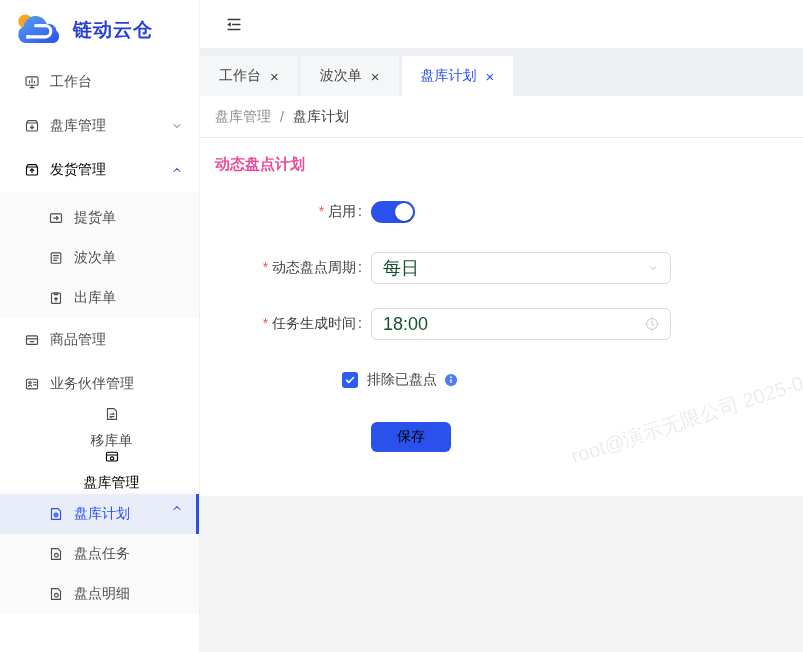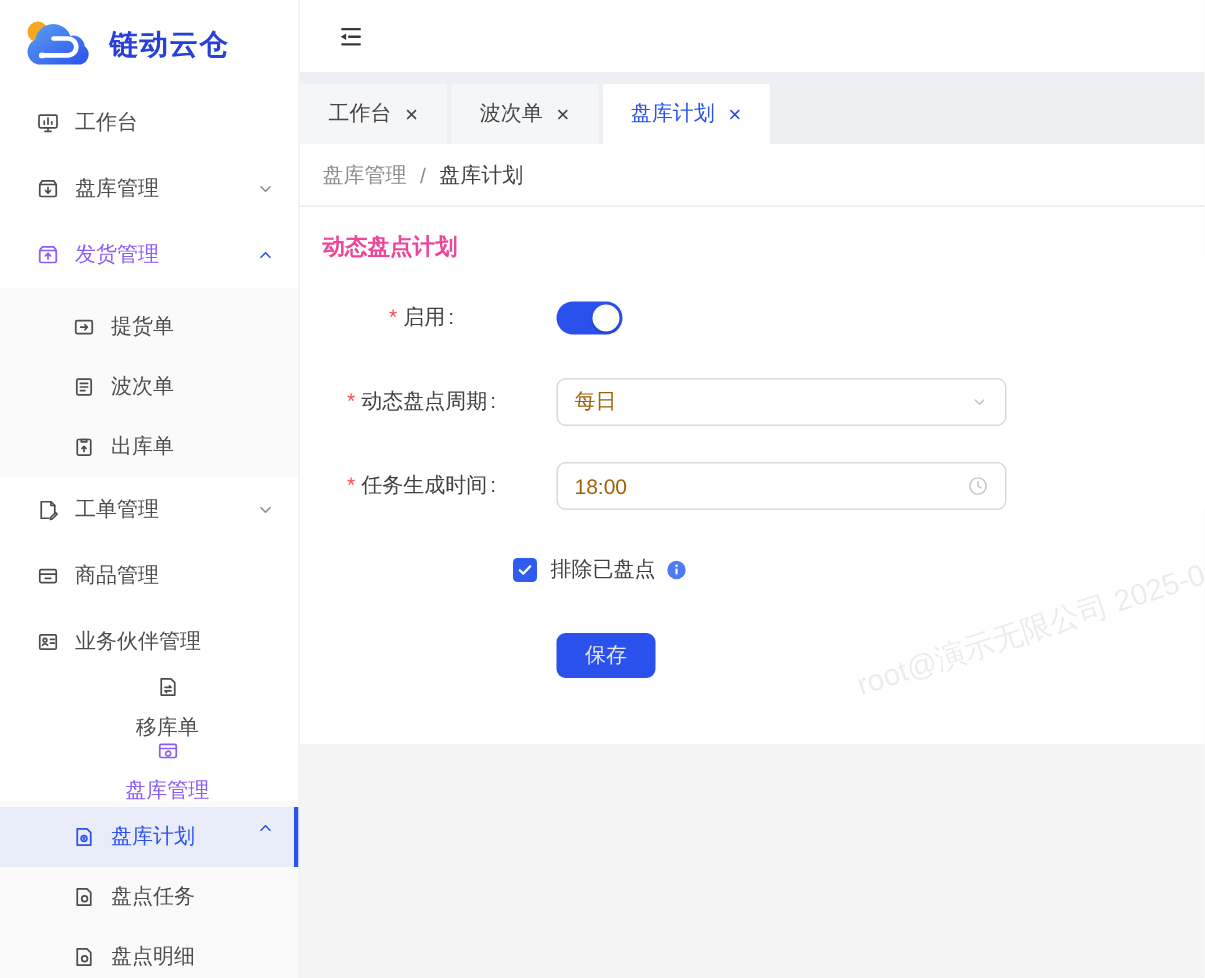--- a/index.html
+++ b/index.html
@@ -11,21 +11,21 @@
     border-right:1px solid #f0f0f0;z-index:3;overflow:hidden;}
   .logo-row{height:60px;display:flex;align-items:center;padding-left:14px;gap:7px;}
   .logo-text{font-size:19px;font-weight:bold;color:#2640d8;letter-spacing:1px;}
   .menu{font-size:14px;color:#4d4d4d;}
   .mi{height:44px;display:flex;align-items:center;padding-left:24px;gap:10px;cursor:pointer;}
   .mi.h42{height:42px;flex-direction:column;}
   .mi .chev{margin-left:auto;margin-right:16px;display:flex;}
   .sub{background:#fafafa;padding-top:6px;padding-bottom:0;text-align:right;}
   .sub2{padding-top:4px;}
   .smi{height:40px;display:flex;align-items:center;padding-left:48px;gap:10px;cursor:pointer;}
-  .blue{color:#8b5cf6;font-family:Liberation Serif, serif;}
+  .blue{color:#000000;font-family:Liberation Serif, serif;}
   .smi.active{background:#e9edfa;color:#2b51ed;border-right:3px solid #2b51ed;}
   .icon16{width:16px;height:16px;flex:0 0 16px;display:block;}
   .icon16 *{stroke:currentColor;fill:none;stroke-width:1.15;stroke-linecap:round;stroke-linejoin:round;}
 
   
   .main{position:absolute;left:200px;top:0;width:603px;height:652px;background:#f4f4f4;}
   .topbar{height:48px;background:#fff;display:flex;align-items:center;padding-left:24px;}
   .foldbtn{width:20px;height:20px;cursor:pointer;display:flex;align-items:center;}
   .tabbar{height:48px;background:#edeff2;display:flex;align-items:flex-end;}
   .tab{height:40px;display:flex;align-items:center;gap:9px;padding:0 19px;background:#f5f6f8;
@@ -35,37 +35,37 @@
   .crumb-row{height:41px;background:#fff;display:flex;align-items:center;padding-left:15px;
     font-size:14px;border-bottom:1px solid #ececec;}
   .crumb-parent{color:#8c8c8c;}
   .crumb-sep{color:#8c8c8c;margin:0 9px;}
   .crumb-cur{color:#404040;}
 
   .content{position:relative;background:#fff;height:358px;overflow:hidden;}
   .sec-title{padding:17px 0 0 15px;font-size:15px;font-weight:bold;color:#ec4899;}
   .form{margin-top:10px;}
   .frow{height:56px;display:flex;align-items:center;}
-  .flabel{width:162px;text-align:center;font-size:14px;color:#404040;flex:0 0 162px;}
+  .flabel{width:162px;text-align:right;font-size:14px;color:#404040;flex:0 0 162px;}
   .req{color:#ff4d4f;margin-right:4px;font-size:14px;}
   .fcolon{margin-left:2px;}
   .fctrl{margin-left:9px;}
   .switch{width:44px;height:22px;border-radius:11px;background:#2b51ed;position:relative;cursor:pointer;}
   .switch .knob{position:absolute;top:2px;right:2px;width:18px;height:18px;border-radius:50%;
     background:#fff;box-shadow:0 1px 2px rgba(0,0,0,.25);}
   .field{width:276px;height:30px;border:1px solid #d9d9d9;border-radius:6px;background:#fff;
     display:flex;align-items:center;justify-content:space-between;padding:0 11px;
-    font-size:14px;color:#a16207;cursor:pointer;}
+    font-size:18px;color:#14532d;cursor:pointer;}
   .suffix{display:flex;}
   .chk-row{padding-left:142px;}
   .checkbox{width:16px;height:16px;border-radius:3px;background:#2e5cf0;display:flex;
     align-items:center;justify-content:center;cursor:pointer;flex:0 0 16px;}
   .chk-label{margin-left:9px;font-size:14px;color:#404040;text-align:center;}
   .info{margin-left:7px;display:flex;cursor:pointer;}
-  .save-btn{margin-left:171px;margin-top:14px;width:66px;height:30px;background:#2b51ed;color:#e5e5e5;
+  .save-btn{margin-left:171px;margin-top:14px;width:80px;height:30px;background:#2b51ed;color:#000000;
     border:none;border-radius:6px;font-size:14px;cursor:pointer;
     font-family:"Liberation Sans","DejaVu Sans",sans-serif;}
   .watermark{position:absolute;left:372px;top:306px;width:470px;font-size:20px;
     color:rgba(0,0,0,0.08);transform:rotate(-18deg);transform-origin:left center;
     white-space:nowrap;pointer-events:none;user-select:none;}
   .below{height:155px;background:#f4f4f4;}
 </style>
 </head>
 <body>
 
@@ -141,32 +141,20 @@
         </div>
         <div class="smi">
           <svg class="icon16" viewBox="0 0 16 16">
             <rect x="3.5" y="3" width="9" height="10.4" rx="1"></rect>
             <path d="M6.2 3h3.6v1.6H6.2zM8 11V7.6M6.6 9L8 7.6 9.4 9"></path>
           </svg>
           <span>出库单</span>
         </div>
       </div>
 
-      <div class="mi">
-        <svg class="icon16" viewBox="0 0 16 16">
-          <path d="M12.5 9.5V5L10 2.5H3.5v11h5"></path>
-          <path d="M10 2.5V5h2.5M9.8 13l3.2-3.2 1 1-3.2 3.2-1.2.2z"></path>
-        </svg>
-        <span>工单管理</span>
-        <span class="chev">
-          <svg width="12" height="12" viewBox="0 0 16 16">
-              <path d="M4 6l4 4 4-4" stroke="#8a8a8a" stroke-width="1.4" fill="none" stroke-linecap="round" stroke-linejoin="round"></path>
-            </svg>
-        </span>
-      </div>
 
       <div class="mi">
         <svg class="icon16" viewBox="0 0 16 16">
           <rect x="2.5" y="3.8" width="11" height="8.6" rx="1"></rect>
           <path d="M2.5 6.8h11M6.2 9.6h3.6"></path>
         </svg>
         <span>商品管理</span>
       </div>
 
       <div class="mi">

